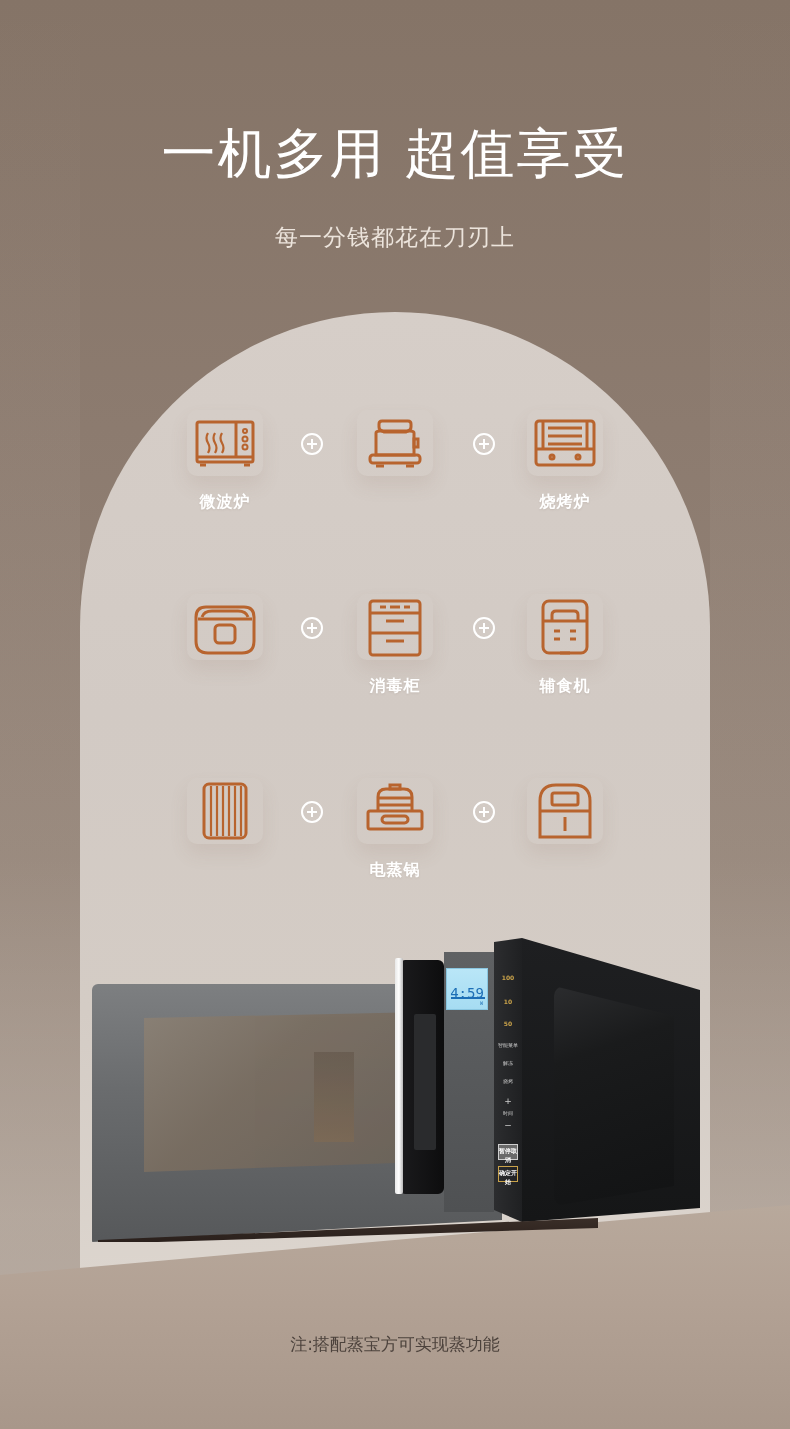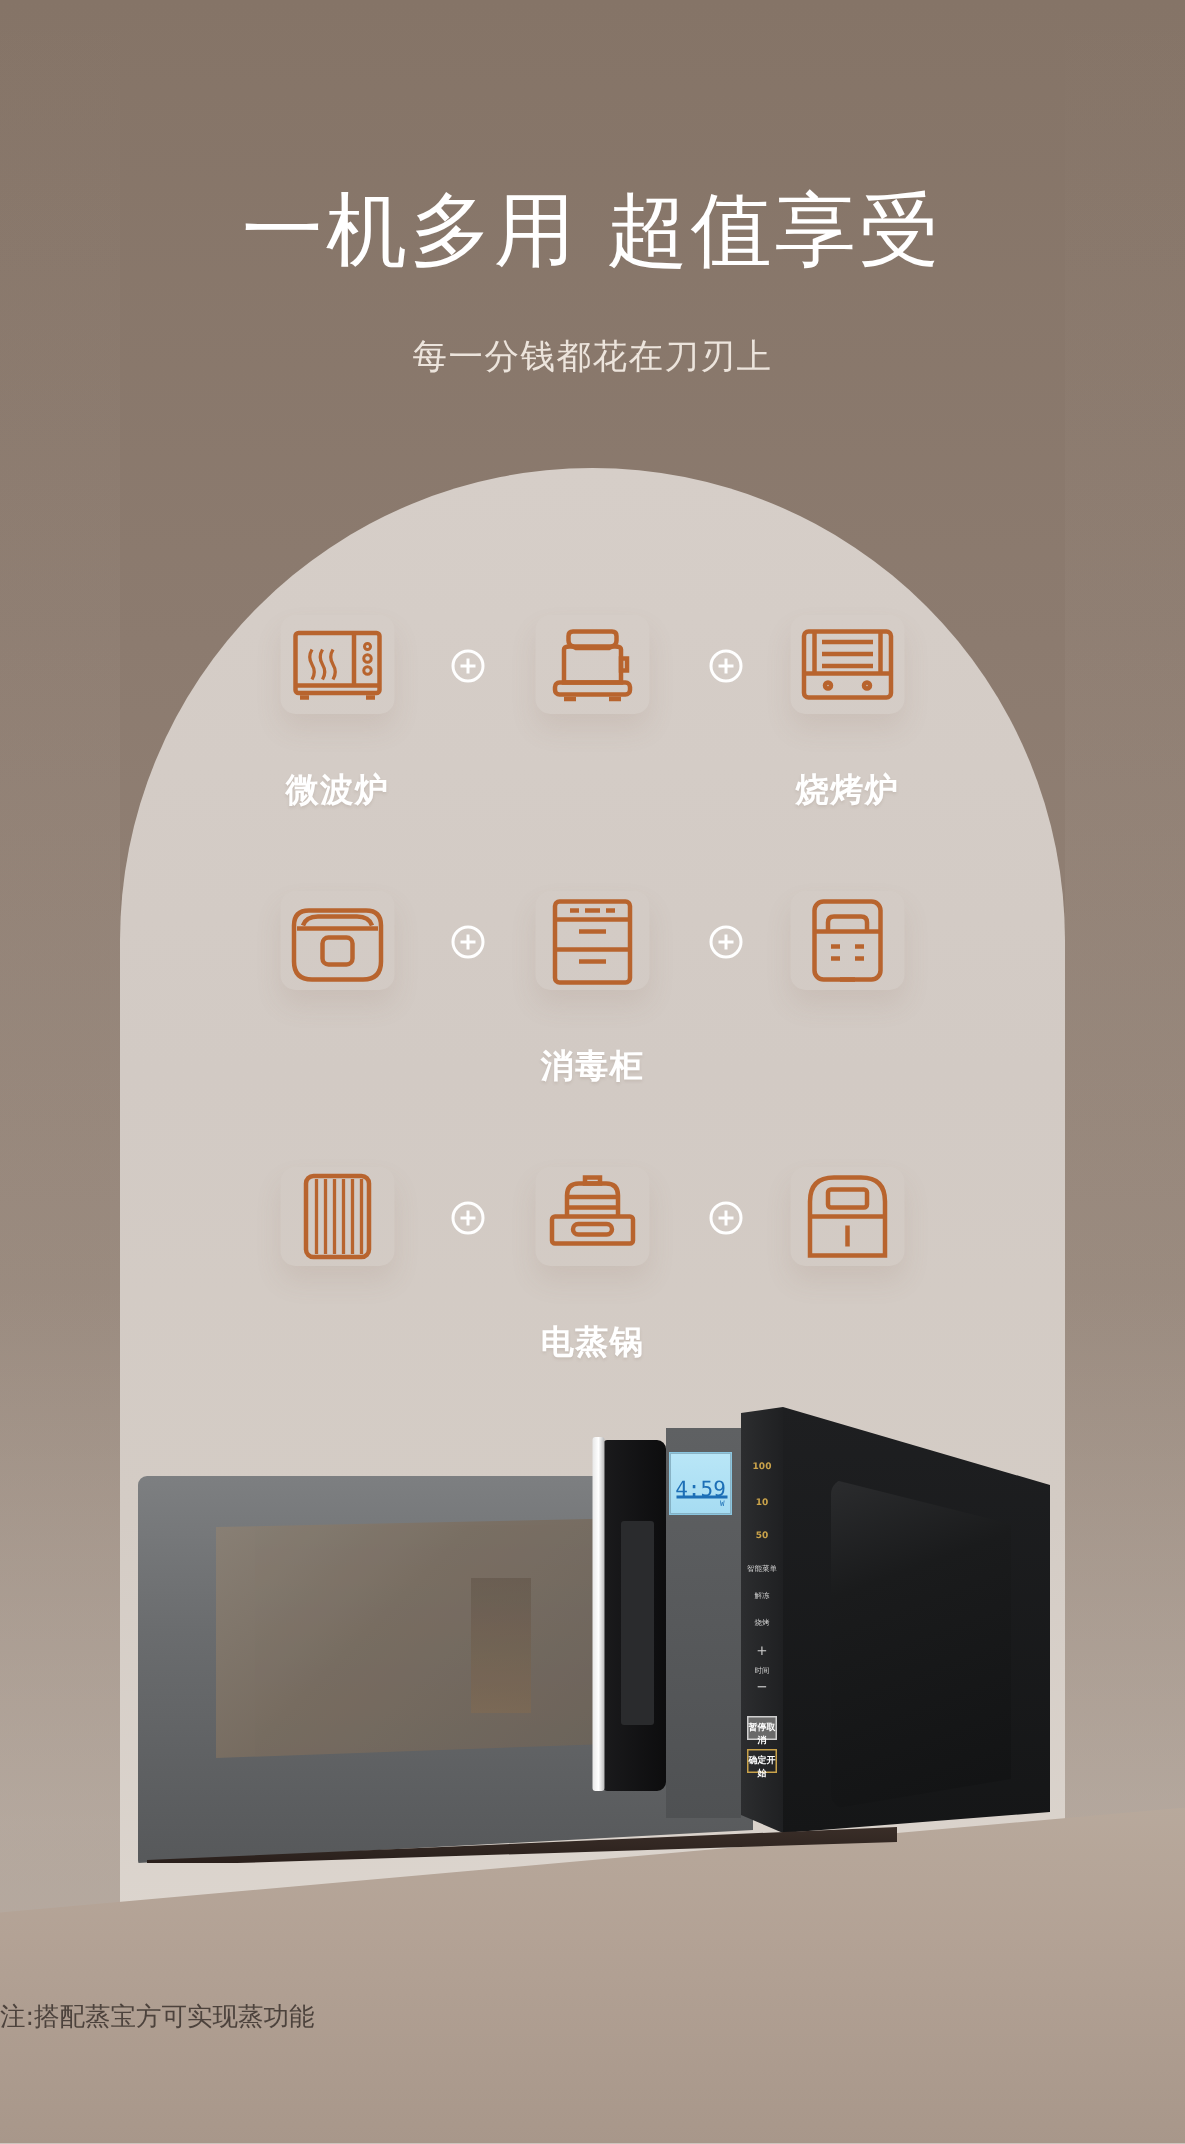--- a/index.html
+++ b/index.html
@@ -42,35 +42,35 @@
     position: absolute; top: 0; width: 170px; text-align: center;
   }
   .cell .icon-wrap {
     width: 76px; height: 66px; margin: 0 auto;
     display: flex; align-items: center; justify-content: center;
     border-radius: 10px;
     box-shadow: 0 10px 18px rgba(140,110,90,0.12);
   }
   .cell .icon-wrap svg { width: 66px; height: 60px; }
   .cell .label {
-    margin-top: 36px; color: #ffffff; font-size: 22px; font-weight: bold; letter-spacing: 1px;
+    margin-top: 16px; color: #ffffff; font-size: 16px; font-weight: bold; letter-spacing: 1px;
     text-shadow: 0 1px 2px rgba(120,100,90,0.15);
   }
   .plus {
     position: absolute; top: 22px; width: 24px; height: 24px;
   }
   .plus svg { width: 24px; height: 24px; }
 
   .floor {
     position: absolute; left: 0; top: 1200px; width: 790px; height: 229px;
     background: linear-gradient(180deg, #b8a99c 0%, #b3a295 40%, #a8978a 100%);
     clip-path: polygon(0 75px, 790px 5px, 790px 229px, 0 229px);
   }
   .note {
-    position: absolute; top: 1333px; left: 0; width: 790px; text-align: left;
+    position: absolute; top: 1333px; left: 0; width: 790px; text-align: center;
     color: #4c423c; font-size: 17px;
   }
 
   
   .mw { position: absolute; left: 92px; top: 938px; width: 608px; height: 320px; }
   .mw-front {
     position: absolute; left: 0; top: 46px; width: 410px; height: 262px;
     border-radius: 6px;
     background: linear-gradient(180deg, #7d7f81 0%, #6a6c6e 40%, #56585a 100%);
     clip-path: polygon(0 0, 410px -8px, 410px 236px, 0 258px);
@@ -268,20 +268,21 @@
           <rect x="11" y="4" width="44" height="52" rx="6"></rect>
           <path d="M20 24 v-6 q0 -4 4 -4 h18 q4 0 4 4 v6"></path>
           <line x1="11" y1="24" x2="55" y2="24"></line>
           <line x1="22" y1="34" x2="28" y2="34"></line>
           <line x1="38" y1="34" x2="44" y2="34"></line>
           <line x1="22" y1="42" x2="28" y2="42"></line>
           <line x1="38" y1="42" x2="44" y2="42"></line>
           <line x1="28" y1="56" x2="38" y2="56"></line>
         </svg>
       </div>
+      <div class="label">辅食机</div>
     </div>
   </div>
 
   <div class="row">
     <div class="cell" style="left:0">
       <div class="icon-wrap">
         <svg viewBox="0 0 66 60" fill="none" stroke="#b8642e" stroke-width="3">
           <rect x="12" y="3" width="42" height="54" rx="5"></rect>
           <line x1="19" y1="5" x2="19" y2="55" stroke-width="2.2"></line>
           <line x1="25" y1="5" x2="25" y2="55" stroke-width="2.2"></line>

